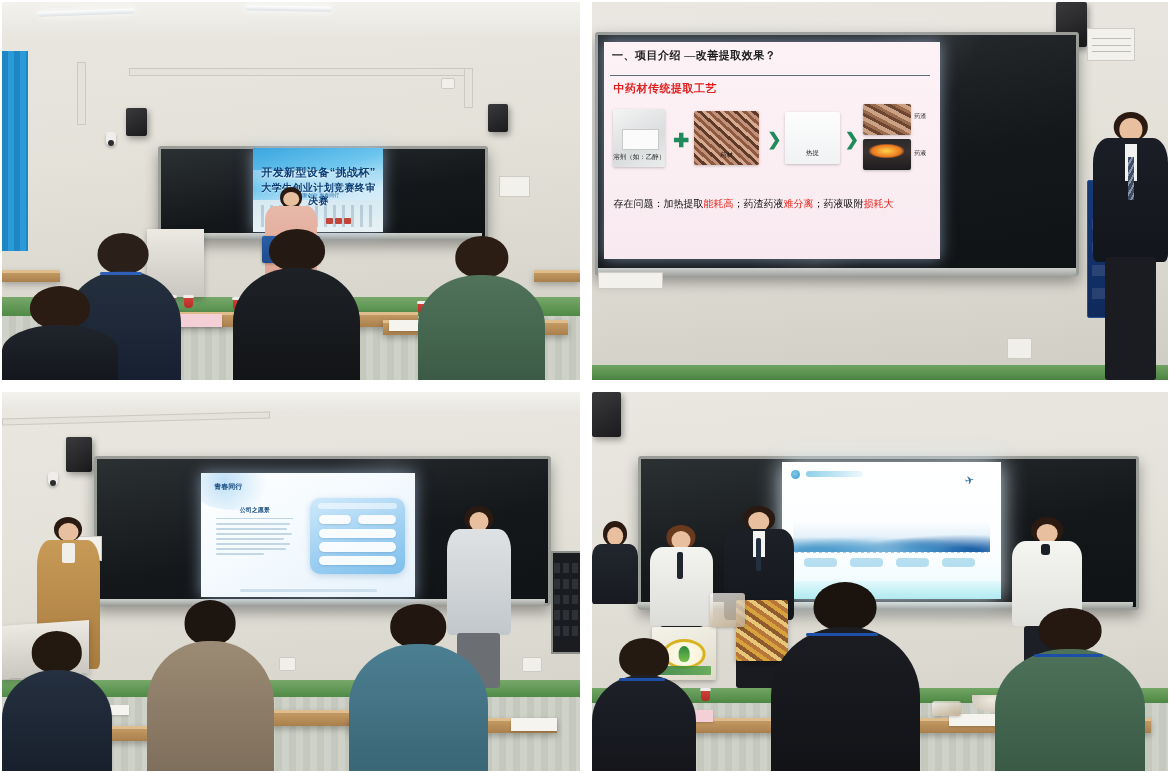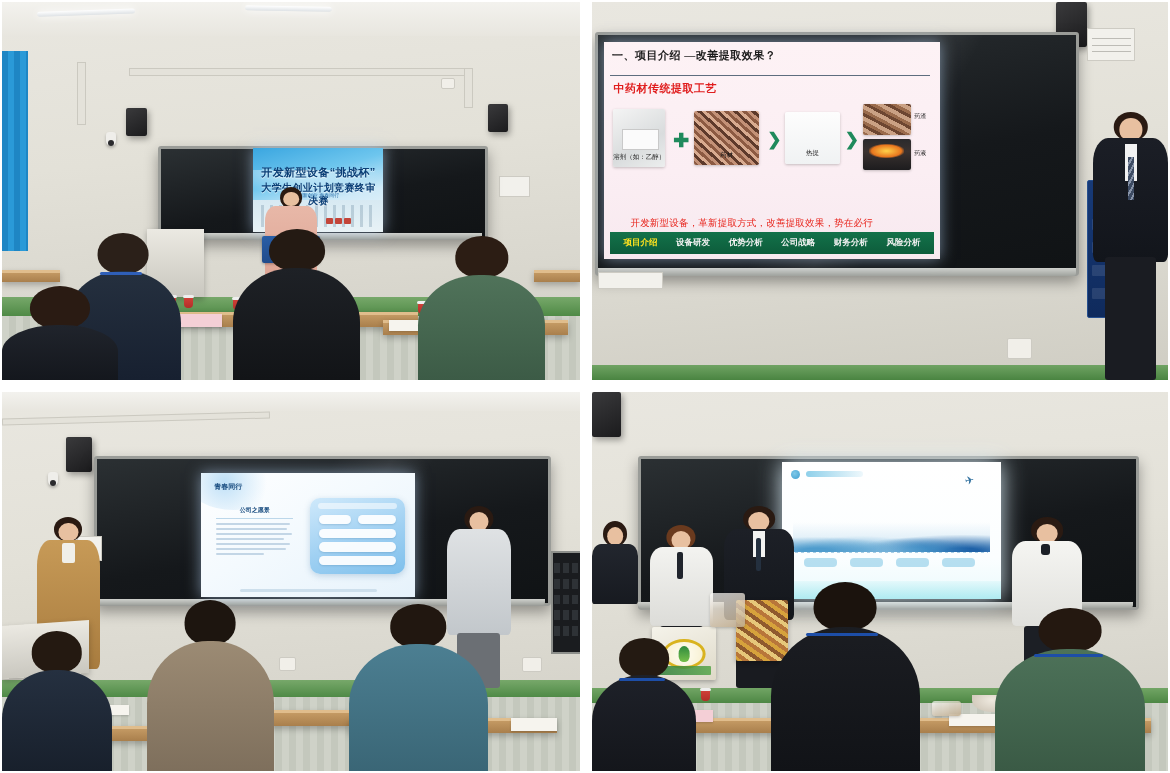--- a/index.html
+++ b/index.html
@@ -306,30 +306,22 @@
             <div class="pc" style="left:78%;top:-6%;width:15%;height:38%;">
               <div class="img img-dreg" style="width:100%;height:100%;"></div>
             </div>
             <div class="rcap" style="left:94%;top:4%;">药渣</div>
             <div class="pc" style="left:78%;top:36%;width:15%;height:38%;">
               <div class="img img-liq" style="width:100%;height:100%;"></div>
             </div>
             <div class="rcap" style="left:94%;top:48%;">药液</div>
           </div>
 
-          <div class="si-call">开发新型设备，革新提取方式，改善提取效果，势在必行</div>
-
-          <div class="si-nav">
-            <span class="on">项目介绍</span>
-            <span>设备研发</span>
-            <span>优势分析</span>
-            <span>公司战略</span>
-            <span>财务分析</span>
-            <span>风险分析</span>
-          </div>
+          <div class="si-prob">存在问题：加热提取<span class="hl">能耗高</span>；药渣药液<span class="hl">难分离</span>；药液吸附<span class="hl">损耗大</span></div>
+
         </div>
       </div>
 
       <div class="noticeboard" style="left:1%;top:71.5%;width:11%;height:4%;"></div>
       <div class="noticeboard" style="left:86%;top:7%;width:8%;height:8%;">
         <i style="top:28%"></i>
           <i style="top:50%"></i>
           <i style="top:72%"></i>
       </div>
       <div class="wallchart" style="left:86%;top:47%;width:8%;height:36%;">

